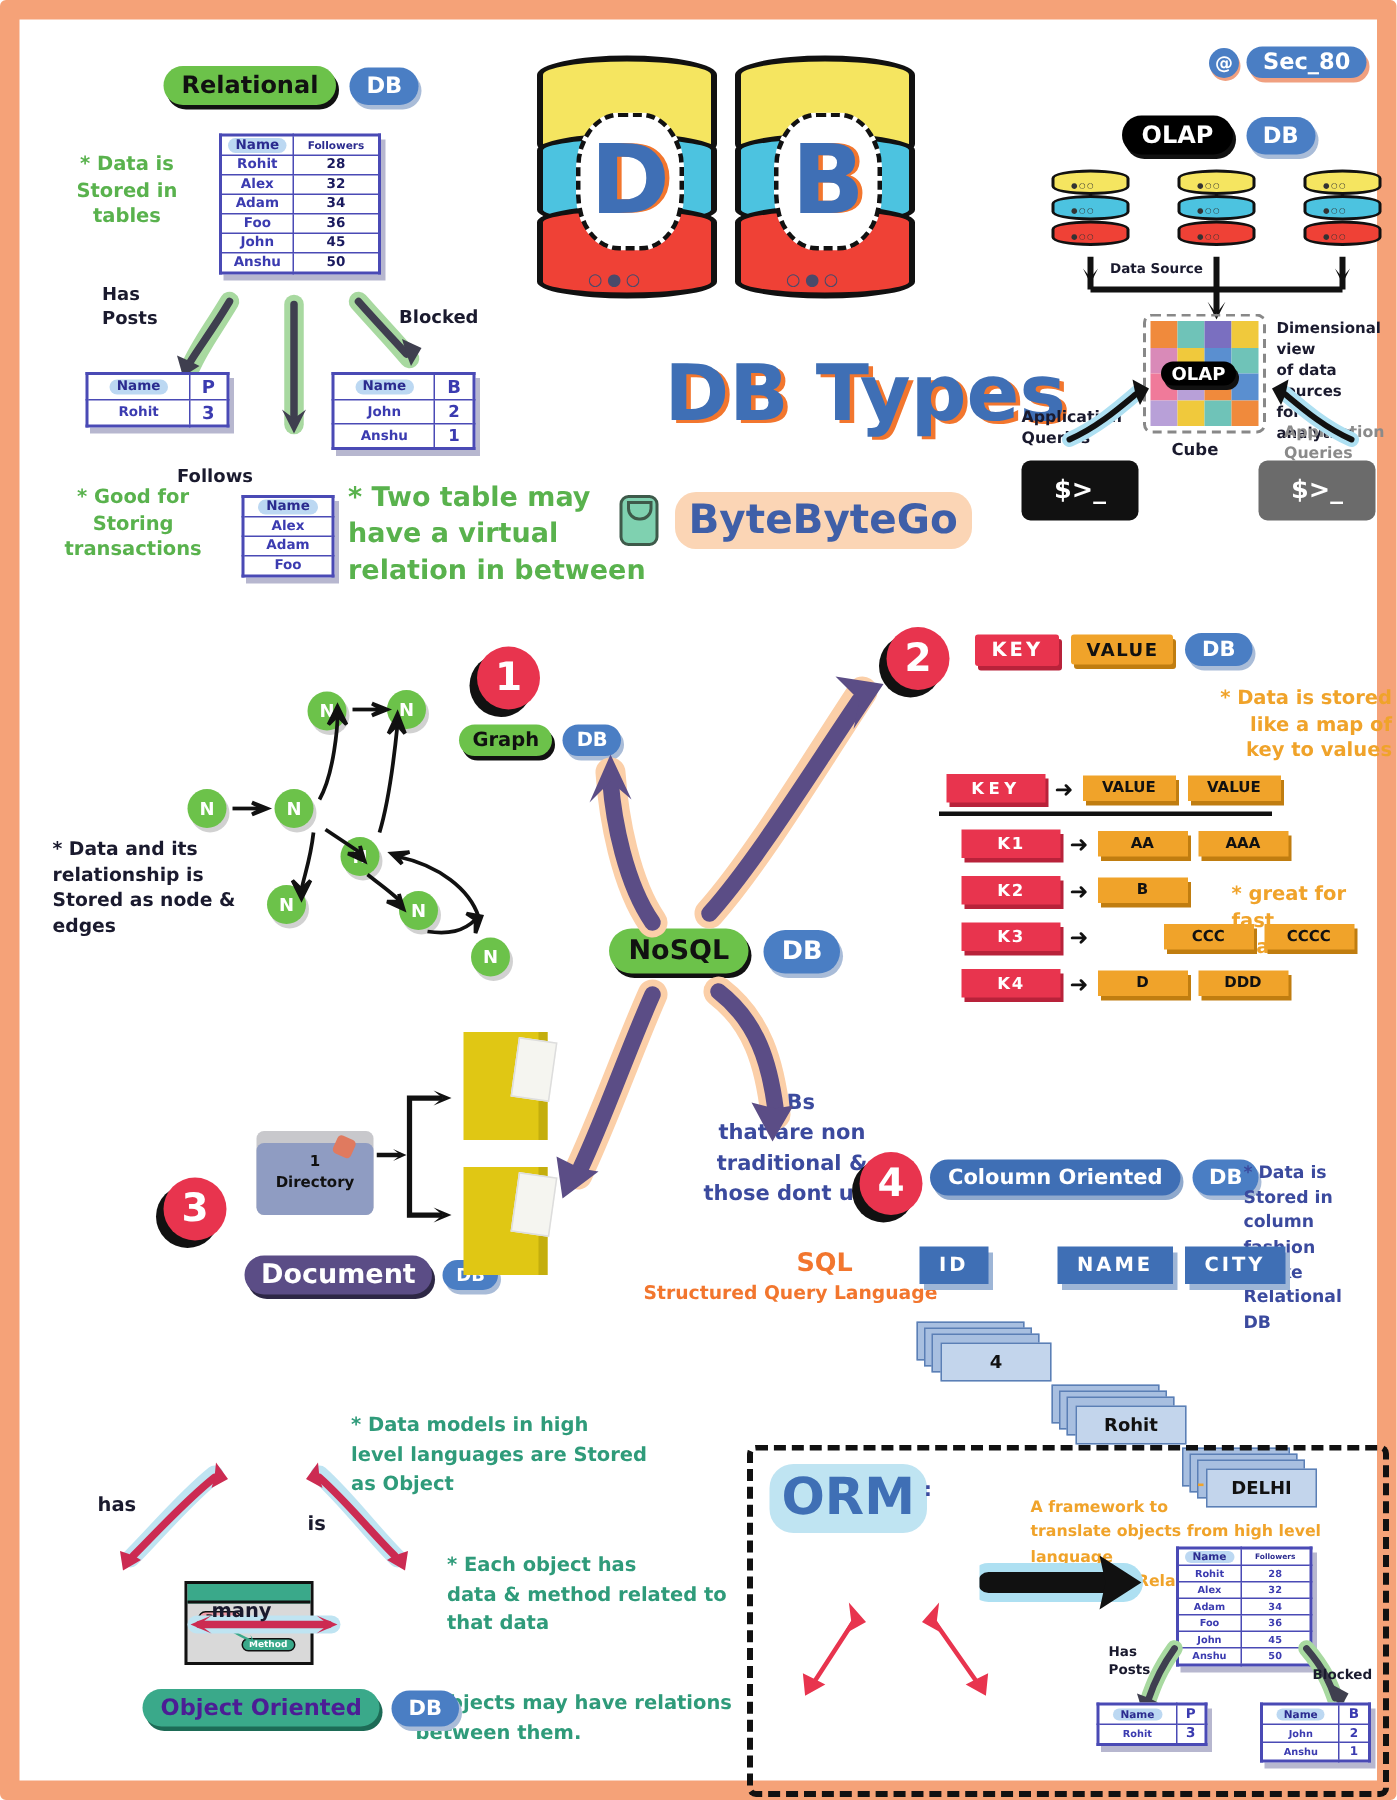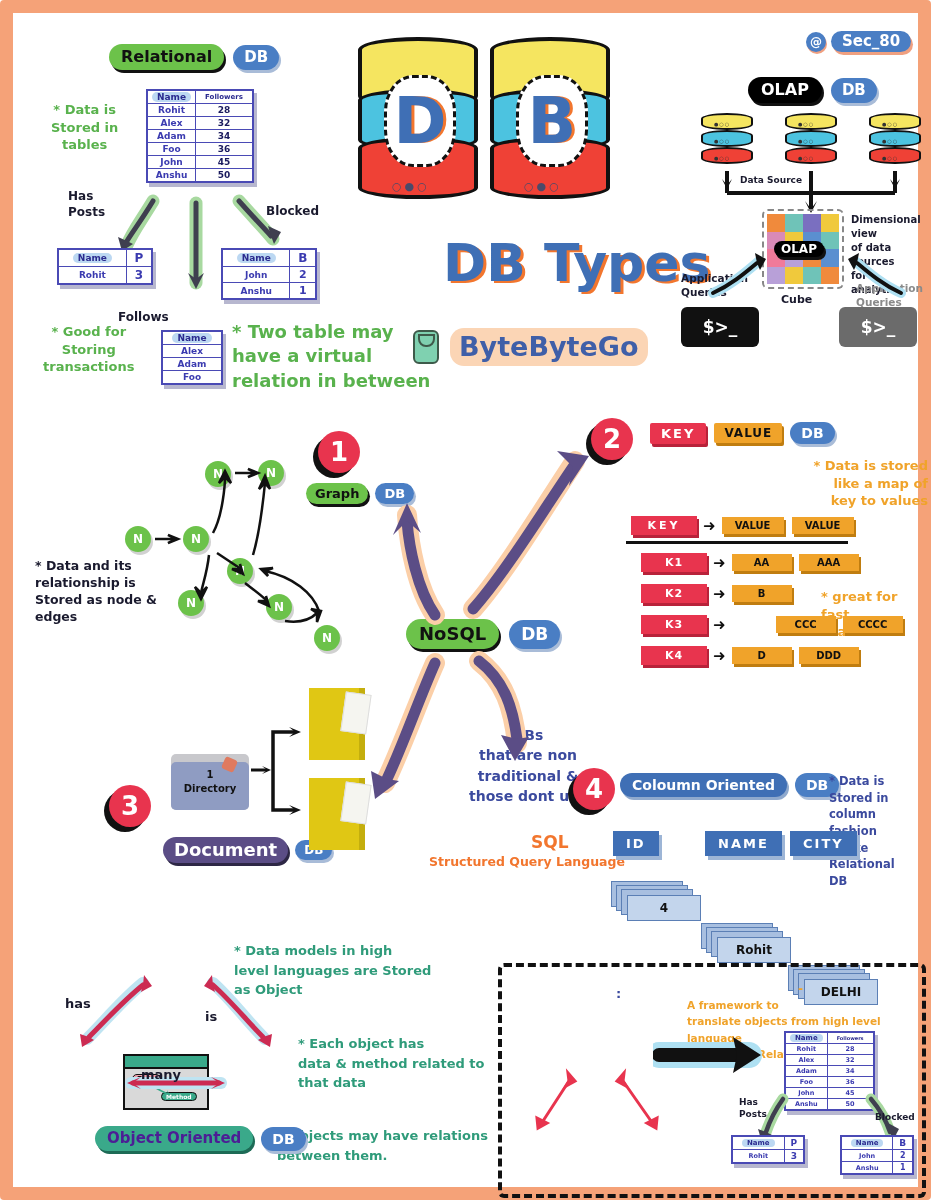--- a/index.html
+++ b/index.html
@@ -652,20 +652,21 @@
   <div class="abs hw note-teal" style="left:264px; top:1113px; font-size:13px; white-space:pre-line; line-height:1.5;">* Objects may have relations
 between them.</div>
 
   <div class="abs" style="left:82px; top:1113px; display:flex; align-items:center; gap:8px;">
     <div class="pill pill-teal" style="padding:5px 12px; font-size:15px;">Object Oriented</div>
     <div class="pill pill-db" style="padding:5px 11px; font-size:14px;">DB</div>
   </div>
 
   <div class="abs dashedbox" style="left:485px; top:950px; width:428px; height:235px;"></div>
 
+  <div class="abs hw" style="left:500px; top:963px; font-size:34px; font-weight:700; color:#3f6fb5; background:#bfe4f2; border-radius:16px; padding:0 8px;">ORM</div>
   <div class="abs hw note-blue" style="left:603px; top:972px; font-size:13px;">:</div>
   <div class="abs hw note-orange" style="left:785px; top:968px; font-size:12px;">-</div>
   <div class="abs hw note-orange" style="left:797px; top:966px; font-size:10px; white-space:nowrap;"></div>
   <div class="abs hw note-orange" style="left:674px; top:984px; font-size:10.5px; white-space:pre-line; line-height:1.55;">A framework to
 translate objects from high level language
 to tables in Relational DB</div>
 
   <svg class="abs" style="left:498px; top:1060px; width:190px; height:56px; overflow:visible;">
     <g fill="none" stroke="#e8344e" stroke-width="3" stroke-linecap="round">
       <path d="M32,48 L58,8"></path>

